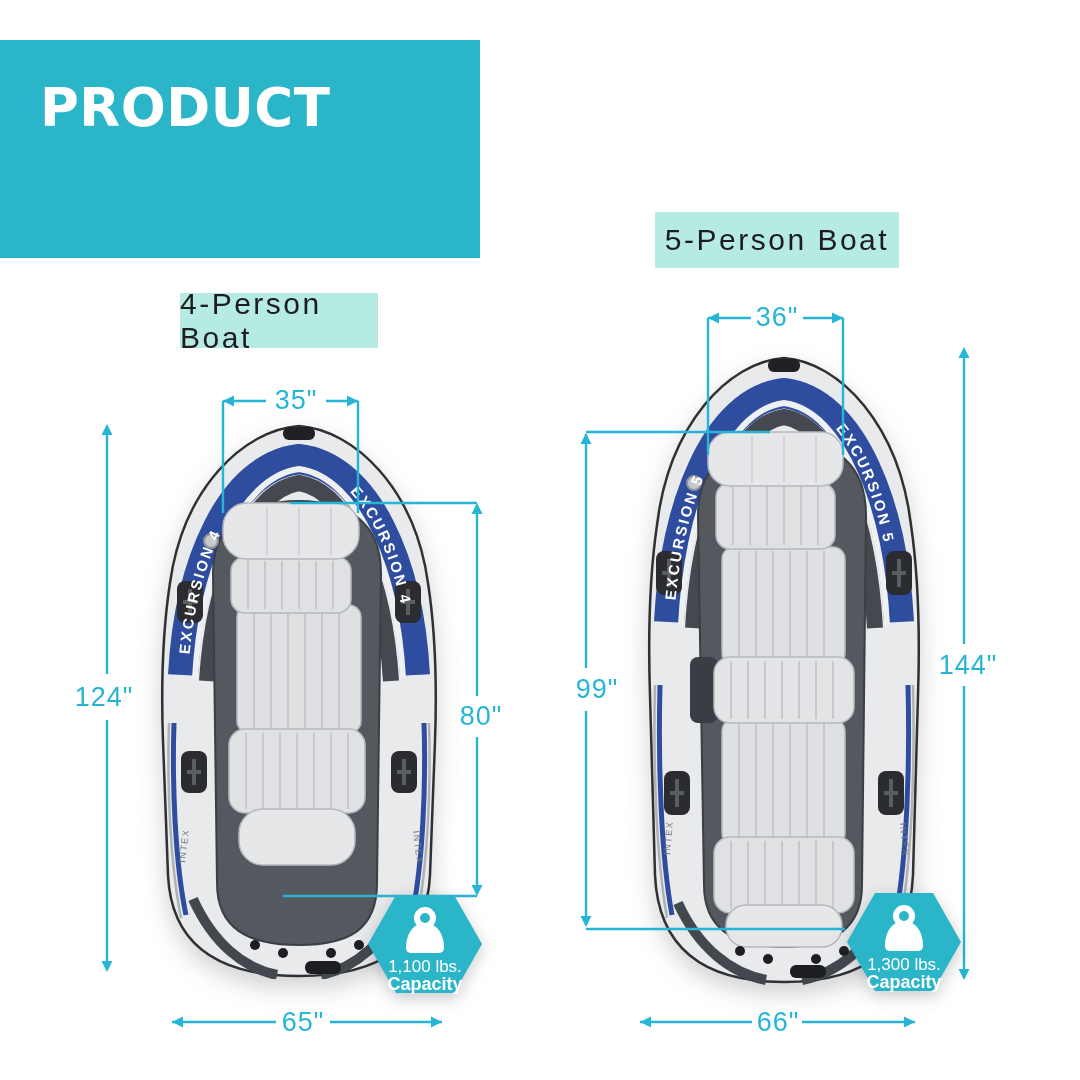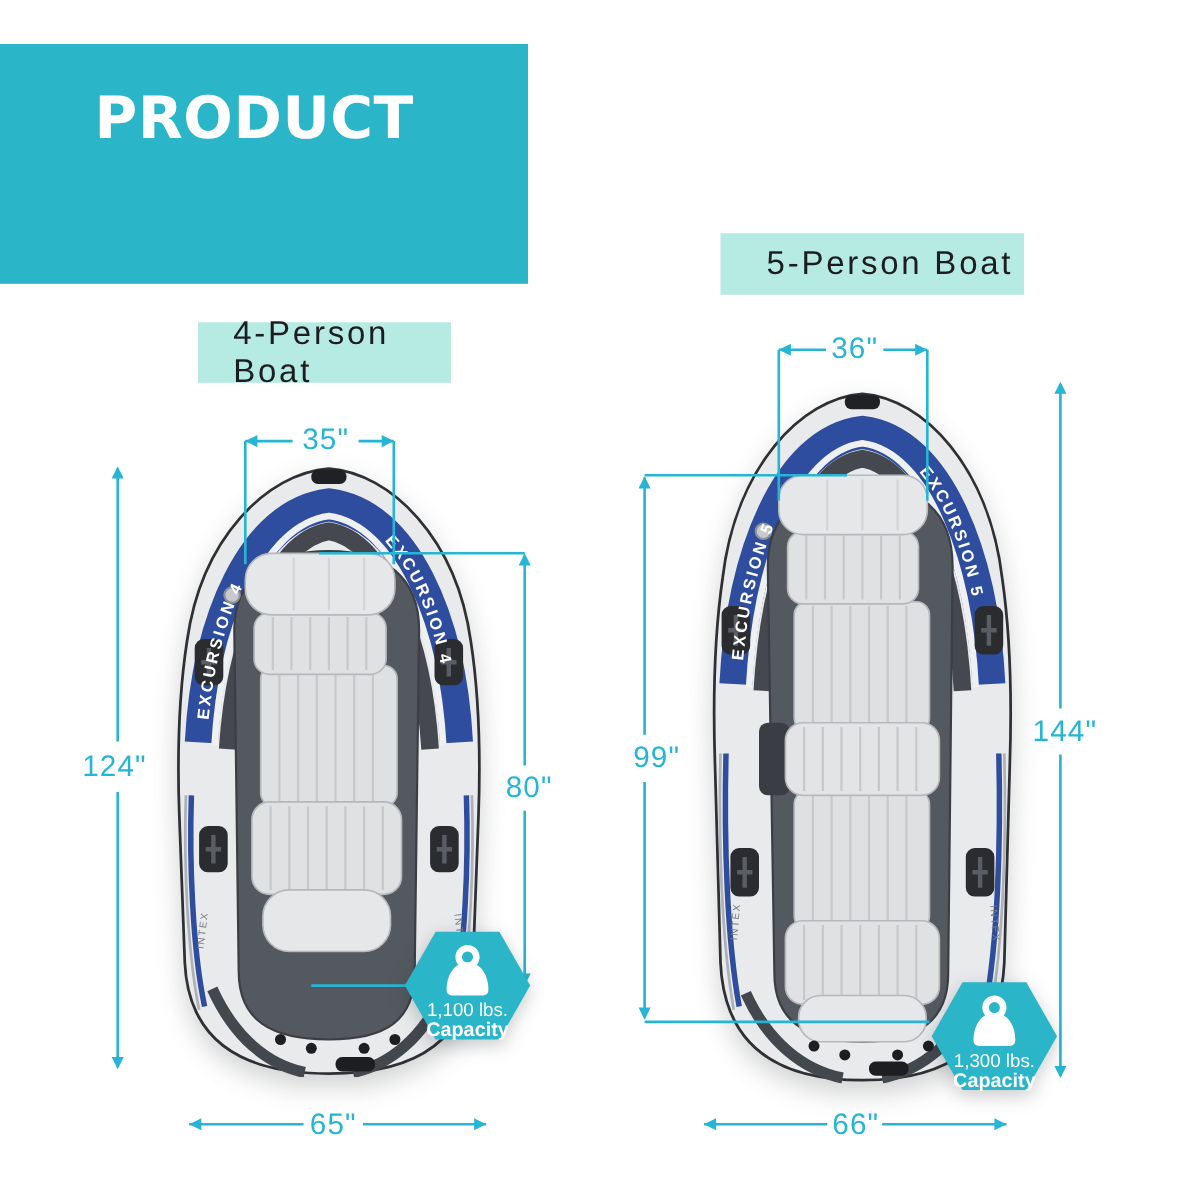--- a/index.html
+++ b/index.html
@@ -2,37 +2,37 @@
 <html><head>
 <meta charset="utf-8">
 <style>
   html,body{margin:0;padding:0;background:#fff;}
   .canvas{position:relative;width:1080px;height:1080px;background:#ffffff;overflow:hidden;
           font-family:"Liberation Sans",sans-serif;}
   
   .banner{position:absolute;left:0;top:40px;width:480px;height:218px;background:#2ab5c9;
           box-sizing:border-box;padding:32px 0 0 40px;}
   .banner .t{font-family:"DejaVu Sans",sans-serif;font-weight:800;font-size:53px;line-height:72px;
-             color:#ffffff;letter-spacing:0.5px;margin-left:46px;}
+             color:#ffffff;letter-spacing:0.5px;}
   
   .chip{position:absolute;background:#b6ebe3;display:flex;align-items:center;justify-content:center;
-        font-size:30px;letter-spacing:2.5px;color:#1d1d1f;padding-left:32px;}
+        font-size:30px;letter-spacing:2.5px;color:#1d1d1f;}
   .chip4{left:180px;top:293px;width:198px;height:55px;}
   .chip5{left:655px;top:212px;width:244px;height:56px;}
   
   .boat{position:absolute;filter:drop-shadow(0 10px 12px rgba(40,44,52,.22));}
   .boat4{left:155px;top:423px;}
   .boat5{left:642px;top:355px;}
   
   .overlay{position:absolute;left:0;top:0;}
   .dim{position:absolute;transform:translate(-50%,-50%);color:#27b5d6;font-size:27px;
        letter-spacing:1px;white-space:nowrap;}
   
   .badge{position:absolute;width:120px;height:104px;filter:drop-shadow(0 5px 8px rgba(40,44,52,.25));}
-  .badge4{left:365px;top:844px;}
+  .badge4{left:365px;top:892px;}
   .badge5{left:844px;top:890px;}
   .badge svg{display:block;}
 </style>
 </head>
 <body>
 
 <div class="canvas">
 
   <div class="banner">
     <div class="t">PRODUCT</div>

